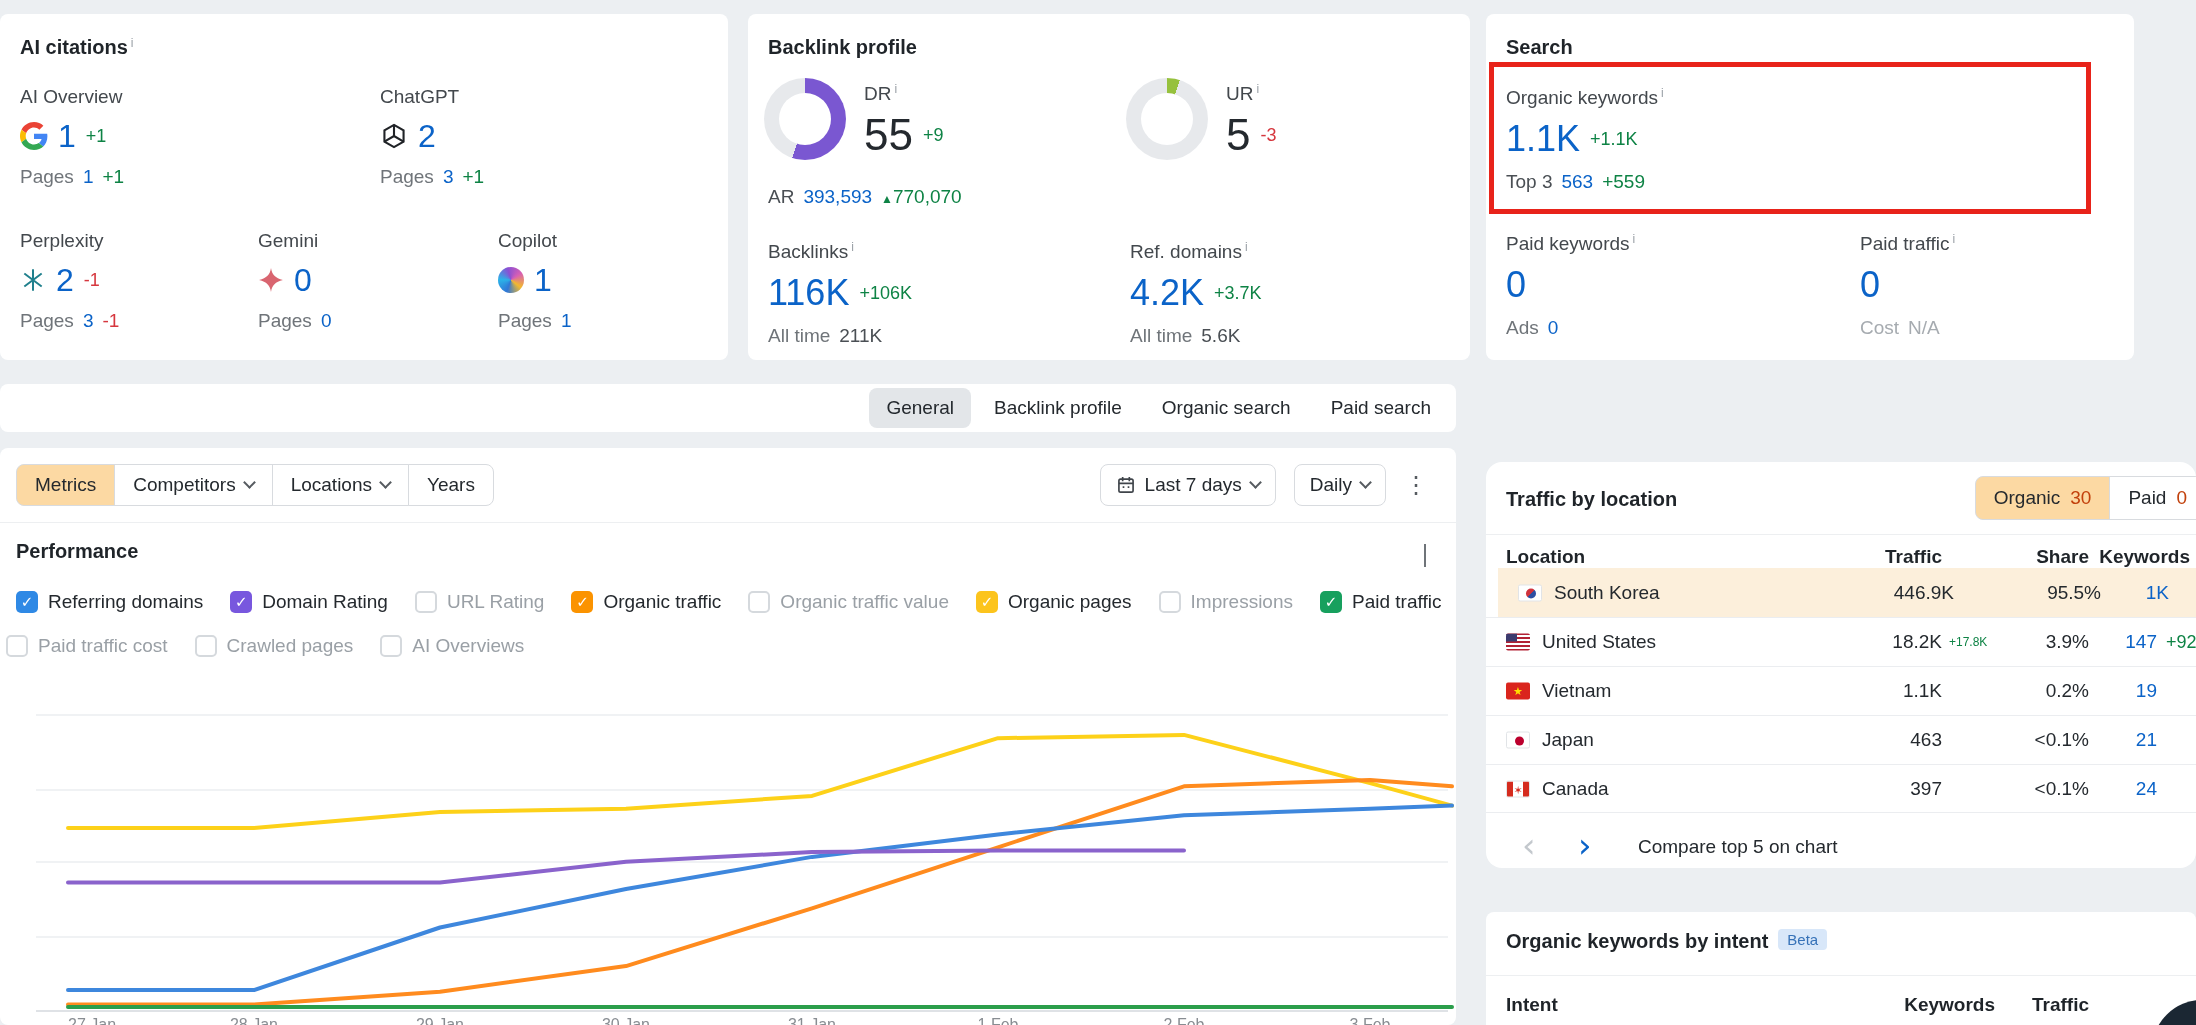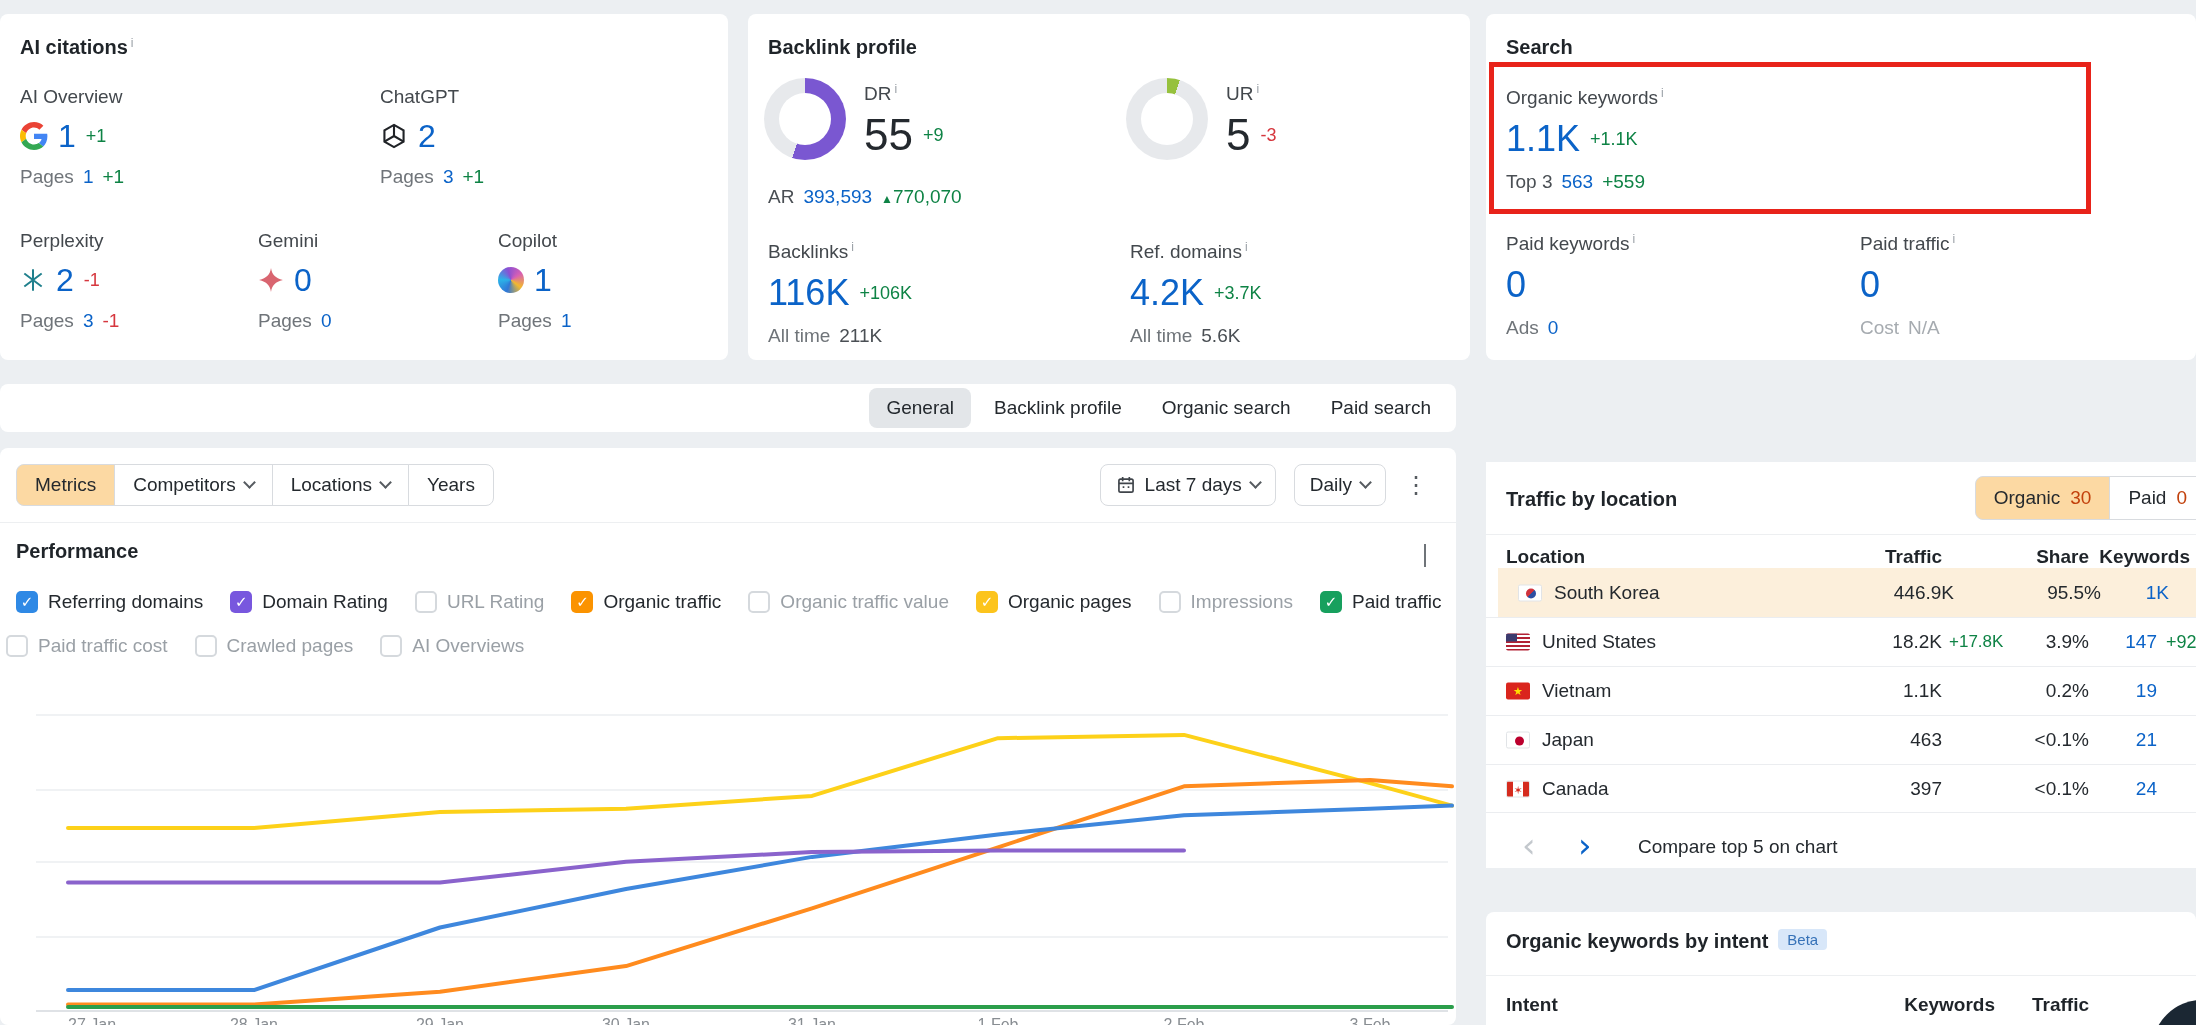--- a/index.html
+++ b/index.html
@@ -49,21 +49,21 @@
   .metricsrow { position: absolute; display: flex; gap: 27px; align-items: center; }
   .metric { display: flex; gap: 10px; align-items: center; cursor: pointer; white-space: nowrap; }
   .metric .mlbl { color: #24292e; }
   .metric.off .mlbl { color: #9aa0a6; }
   .cb { width: 22px; height: 22px; border-radius: 5px; display: inline-flex; align-items: center; justify-content: center; color: #fff; font-size: 15px; font-weight: 700; flex: none; }
   .cb.off { background: #fff; border: 2px solid #d5d9dd; }
   .cb-blue { background: #2f89e5; } .cb-purple { background: #7857de; } .cb-orange { background: #fb9300; }
   .cb-yellow { background: #fcc41d; } .cb-green { background: #17a05e; }
   .tick { font-size: 16px; fill: #888d92; }
   
-  .tpanel { position: absolute; left: 1486px; top: 462px; width: 710px; height: 406px; background: #fff; border-radius: 0; overflow: hidden; }
+  .tpanel { position: absolute; left: 1486px; top: 462px; width: 710px; height: 406px; background: #fff; border-radius: 16px; overflow: hidden; }
   .ipanel { position: absolute; left: 1486px; top: 912px; width: 710px; height: 113px; background: #fff; border-radius: 8px 8px 0 0; }
   .toggle { position: absolute; right: -10px; top: 14px; display: inline-flex; }
   .tseg { border: 1px solid #d8dbdf; margin-left: -1px; height: 44px; padding: 0 18px; display: flex; align-items: center; gap: 10px; background: #fff; cursor: pointer; }
   .tseg:first-child { border-radius: 8px 0 0 8px; }
   .tseg.active { background: #fcd9a3; border-color: #d8dbdf; }
   .tcount { color: #c2410c; }
   .thead { position: absolute; font-weight: 700; color: #1f2429; }
   .trow { position: absolute; left: 0; width: 710px; height: 49px; }
   .trow .cell { position: absolute; top: 50%; transform: translateY(-50%); white-space: nowrap; }
   .trow.hl { background: #fcefdb; margin-left: 12px; }
@@ -222,21 +222,21 @@
         <span class="big2">4.2K</span>
         <span class="delta pos">+3.7K</span>
       </div>
     <div class="srow">
         <span>All time</span>
         <span class="darkval">5.6K</span>
       </div>
   </div>
 </div>
 
-<div class="card" style="left:1486px;top:14px;width:710px;height:346px;">
+<div class="card" style="left:1486px;top:14px;width:648px;height:346px;">
   <div class="sec-title" style="position:absolute;left:20px;top:22px;">Search</div>
   <div class="annobox" style="left:3px;top:48px;width:602px;height:152px;"></div>
 
   <div class="stat" style="left:20px;top:72px;">
     <div class="lbl"><span>Organic keywords</span><sup class="i">i</sup></div>
     <div class="vrow">
         <span class="big2">1.1K</span>
         <span class="delta pos">+1.1K</span>
       </div>
     <div class="srow">
@@ -421,21 +421,21 @@
         <span class="cell" style="right:107px;">95.5%</span>
         <span class="cell blue" style="right:39px;">1K</span>
         <span class="cell pos" style="left:680px;font-size:18px;"></span>
       </div>
       <div class="trow rowline" style="top: 49px;">
         <span class="flag flag-us">
           <i></i>
         </span>
         <span class="cell" style="left:56px;">United States</span>
         <span class="cell" style="right:254px;">18.2K</span>
-        <span class="cell pos" style="left:463px;font-size:17px;">+17.8K</span>
+        <span class="cell pos" style="left:463px;font-size:12px;">+17.8K</span>
         <span class="cell" style="right:107px;">3.9%</span>
         <span class="cell blue" style="right:39px;">147</span>
         <span class="cell pos" style="left:680px;font-size:18px;">+92</span>
       </div>
       <div class="trow rowline" style="top: 98px;">
         <span class="flag flag-vn">★</span>
         <span class="cell" style="left:56px;">Vietnam</span>
         <span class="cell" style="right:254px;">1.1K</span>
         <span class="cell pos" style="left:463px;font-size:18px;"></span>
         <span class="cell" style="right:107px;">0.2%</span>

